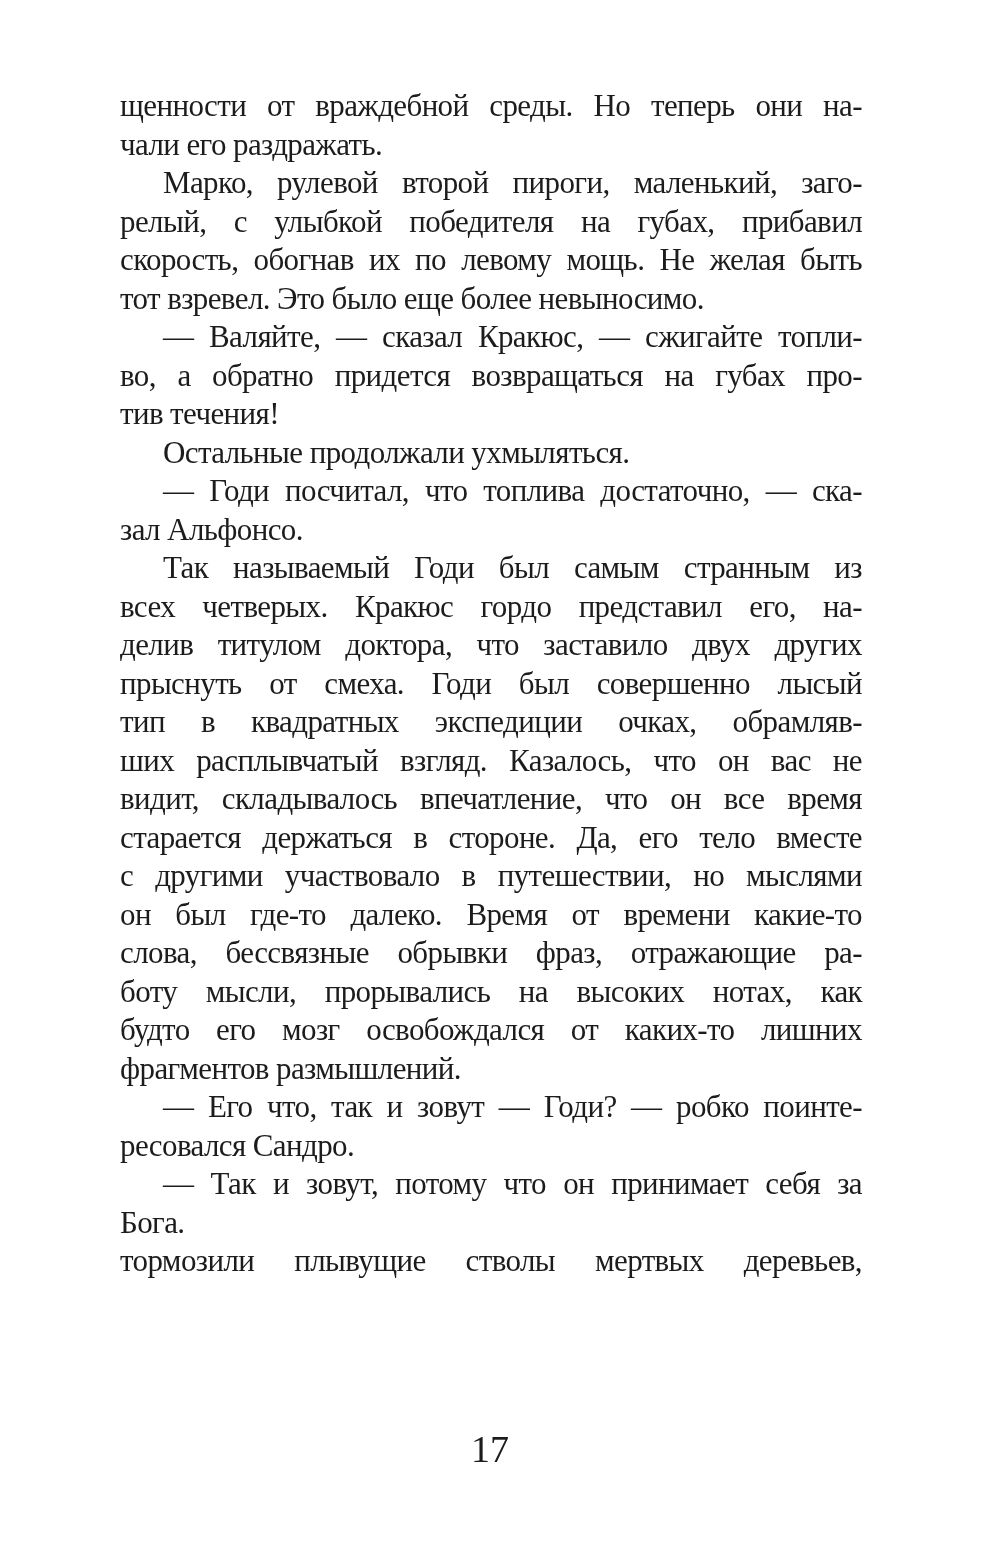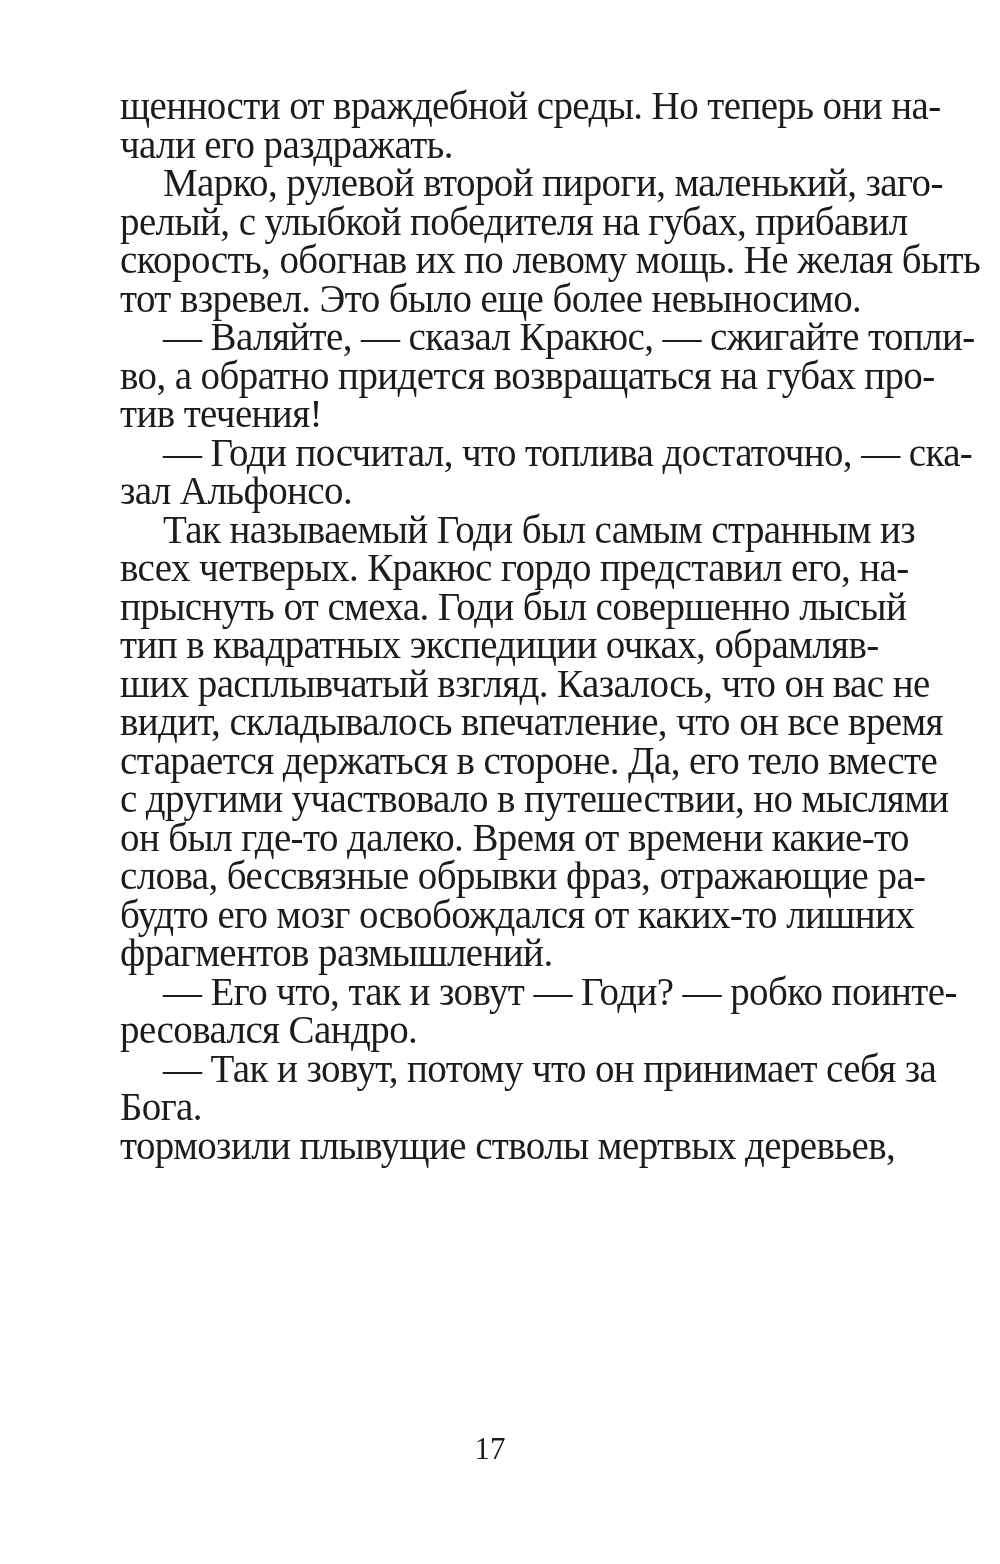--- a/index.html
+++ b/index.html
@@ -20,21 +20,21 @@
       height: 1564px;
       background: #ffffff;
     }
     .text-block {
       position: absolute;
       left: 120px;
       top: 87px;
       width: 742px;
       font-family: "Liberation Serif", "DejaVu Serif", serif;
       color: #1c1c1c;
-      font-size: 39px;
+      font-size: 31px;
       letter-spacing: -0.6px;
     }
     .line {
       display: block;
       height: 38.5px;
       line-height: 38.5px;
       white-space: nowrap;
       text-align: justify;
       text-align-last: justify;
       overflow: visible;
@@ -45,51 +45,54 @@
     .line.indent {
       padding-left: 43px;
     }
     .page-number {
       position: absolute;
       left: 0;
       width: 980px;
       top: 1430px;
       text-align: center;
       font-family: "Liberation Serif", "DejaVu Serif", serif;
-      font-size: 31px;
+      font-size: 38px;
       color: #1c1c1c;
       line-height: 38px;
     }
   </style>
 </head>
 <body>
 
 <div class="page">
   <div class="text-block" id="text-block">
       <span class="line">щенности от враждебной среды. Но теперь они на-</span>
       <span class="line last">чали его раздражать.</span>
       <span class="line indent">Марко, рулевой второй пироги, маленький, заго-</span>
       <span class="line">релый, с улыбкой победителя на губах, прибавил</span>
       <span class="line">скорость, обогнав их по левому мощь. Не желая быть</span>
       <span class="line last">тот взревел. Это было еще более невыносимо.</span>
       <span class="line indent">— Валяйте, — сказал Кракюс, — сжигайте топли-</span>
       <span class="line">во, а обратно придется возвращаться на губах про-</span>
       <span class="line last">тив течения!</span>
+      <span class="line indent last">Остальные продолжали ухмыляться.</span>
       <span class="line indent">— Годи посчитал, что топлива достаточно, — ска-</span>
       <span class="line last">зал Альфонсо.</span>
       <span class="line indent">Так называемый Годи был самым странным из</span>
       <span class="line">всех четверых. Кракюс гордо представил его, на-</span>
+      <span class="line">делив титулом доктора, что заставило двух других</span>
       <span class="line">прыснуть от смеха. Годи был совершенно лысый</span>
       <span class="line">тип в квадратных экспедиции очках, обрамляв-</span>
       <span class="line">ших расплывчатый взгляд. Казалось, что он вас не</span>
       <span class="line">видит, складывалось впечатление, что он все время</span>
       <span class="line">старается держаться в стороне. Да, его тело вместе</span>
       <span class="line">с другими участвовало в путешествии, но мыслями</span>
       <span class="line">он был где-то далеко. Время от времени какие-то</span>
       <span class="line">слова, бессвязные обрывки фраз, отражающие ра-</span>
+      <span class="line">боту мысли, прорывались на высоких нотах, как</span>
       <span class="line">будто его мозг освобождался от каких-то лишних</span>
       <span class="line last">фрагментов размышлений.</span>
       <span class="line indent">— Его что, так и зовут — Годи? — робко поинте-</span>
       <span class="line last">ресовался Сандро.</span>
       <span class="line indent">— Так и зовут, потому что он принимает себя за</span>
       <span class="line last">Бога.</span>
       <span class="line">тормозили плывущие стволы мертвых деревьев,</span>
     </div>
   <div class="page-number">17</div>
 </div>

